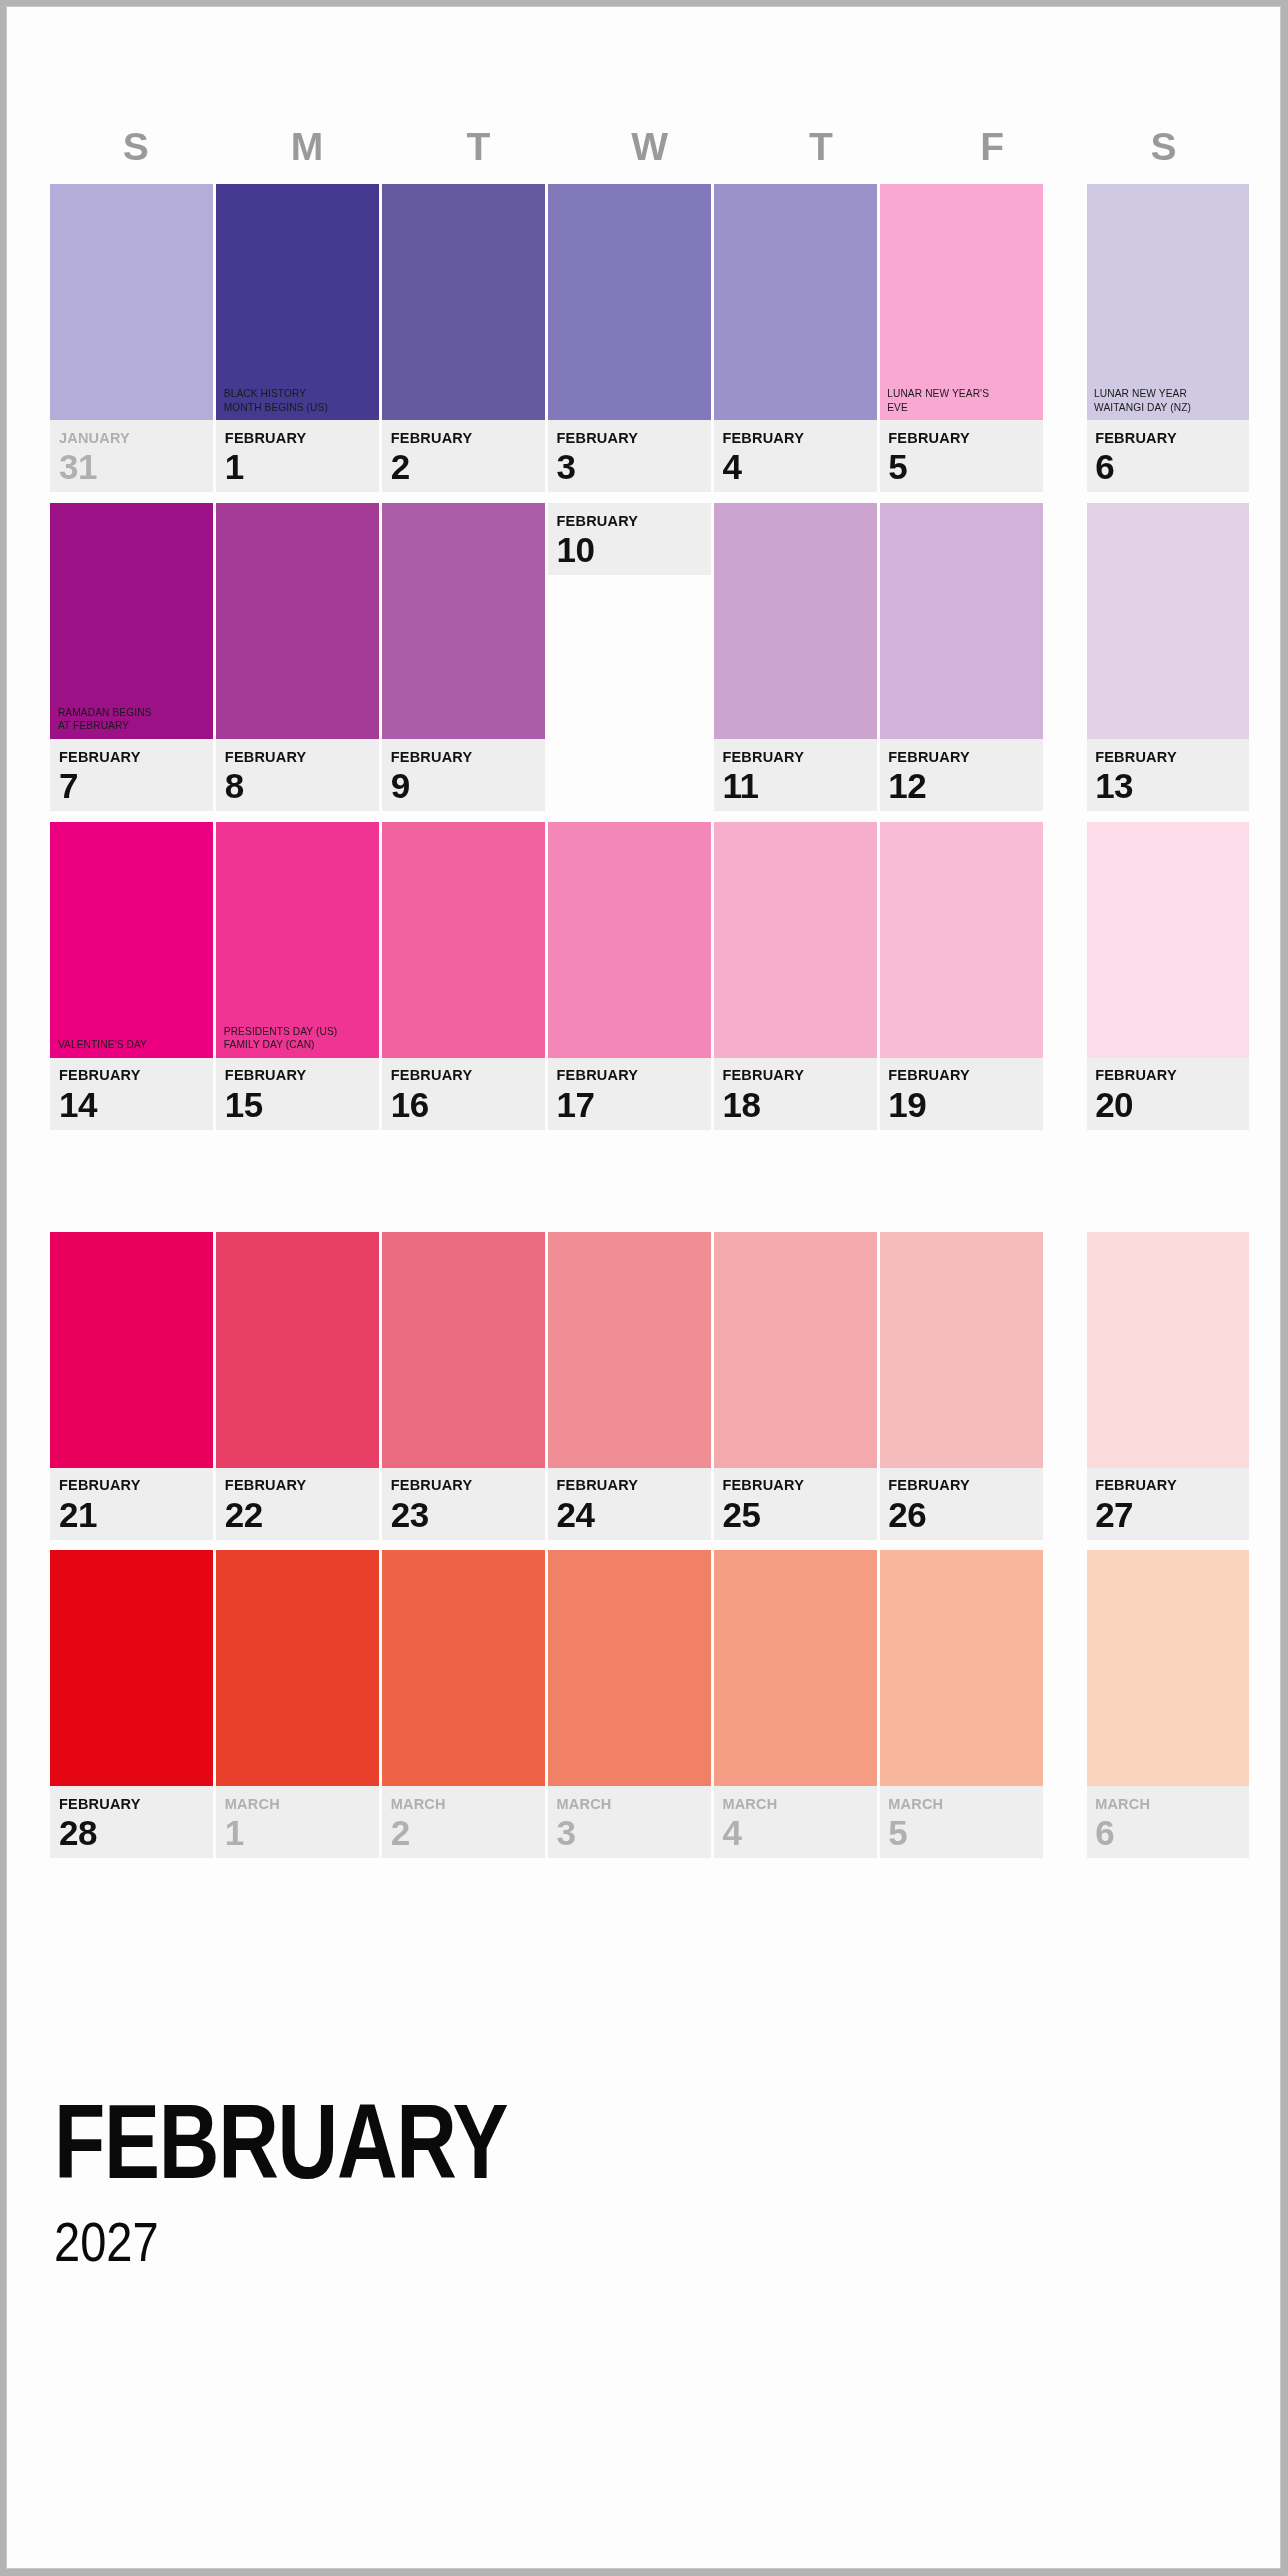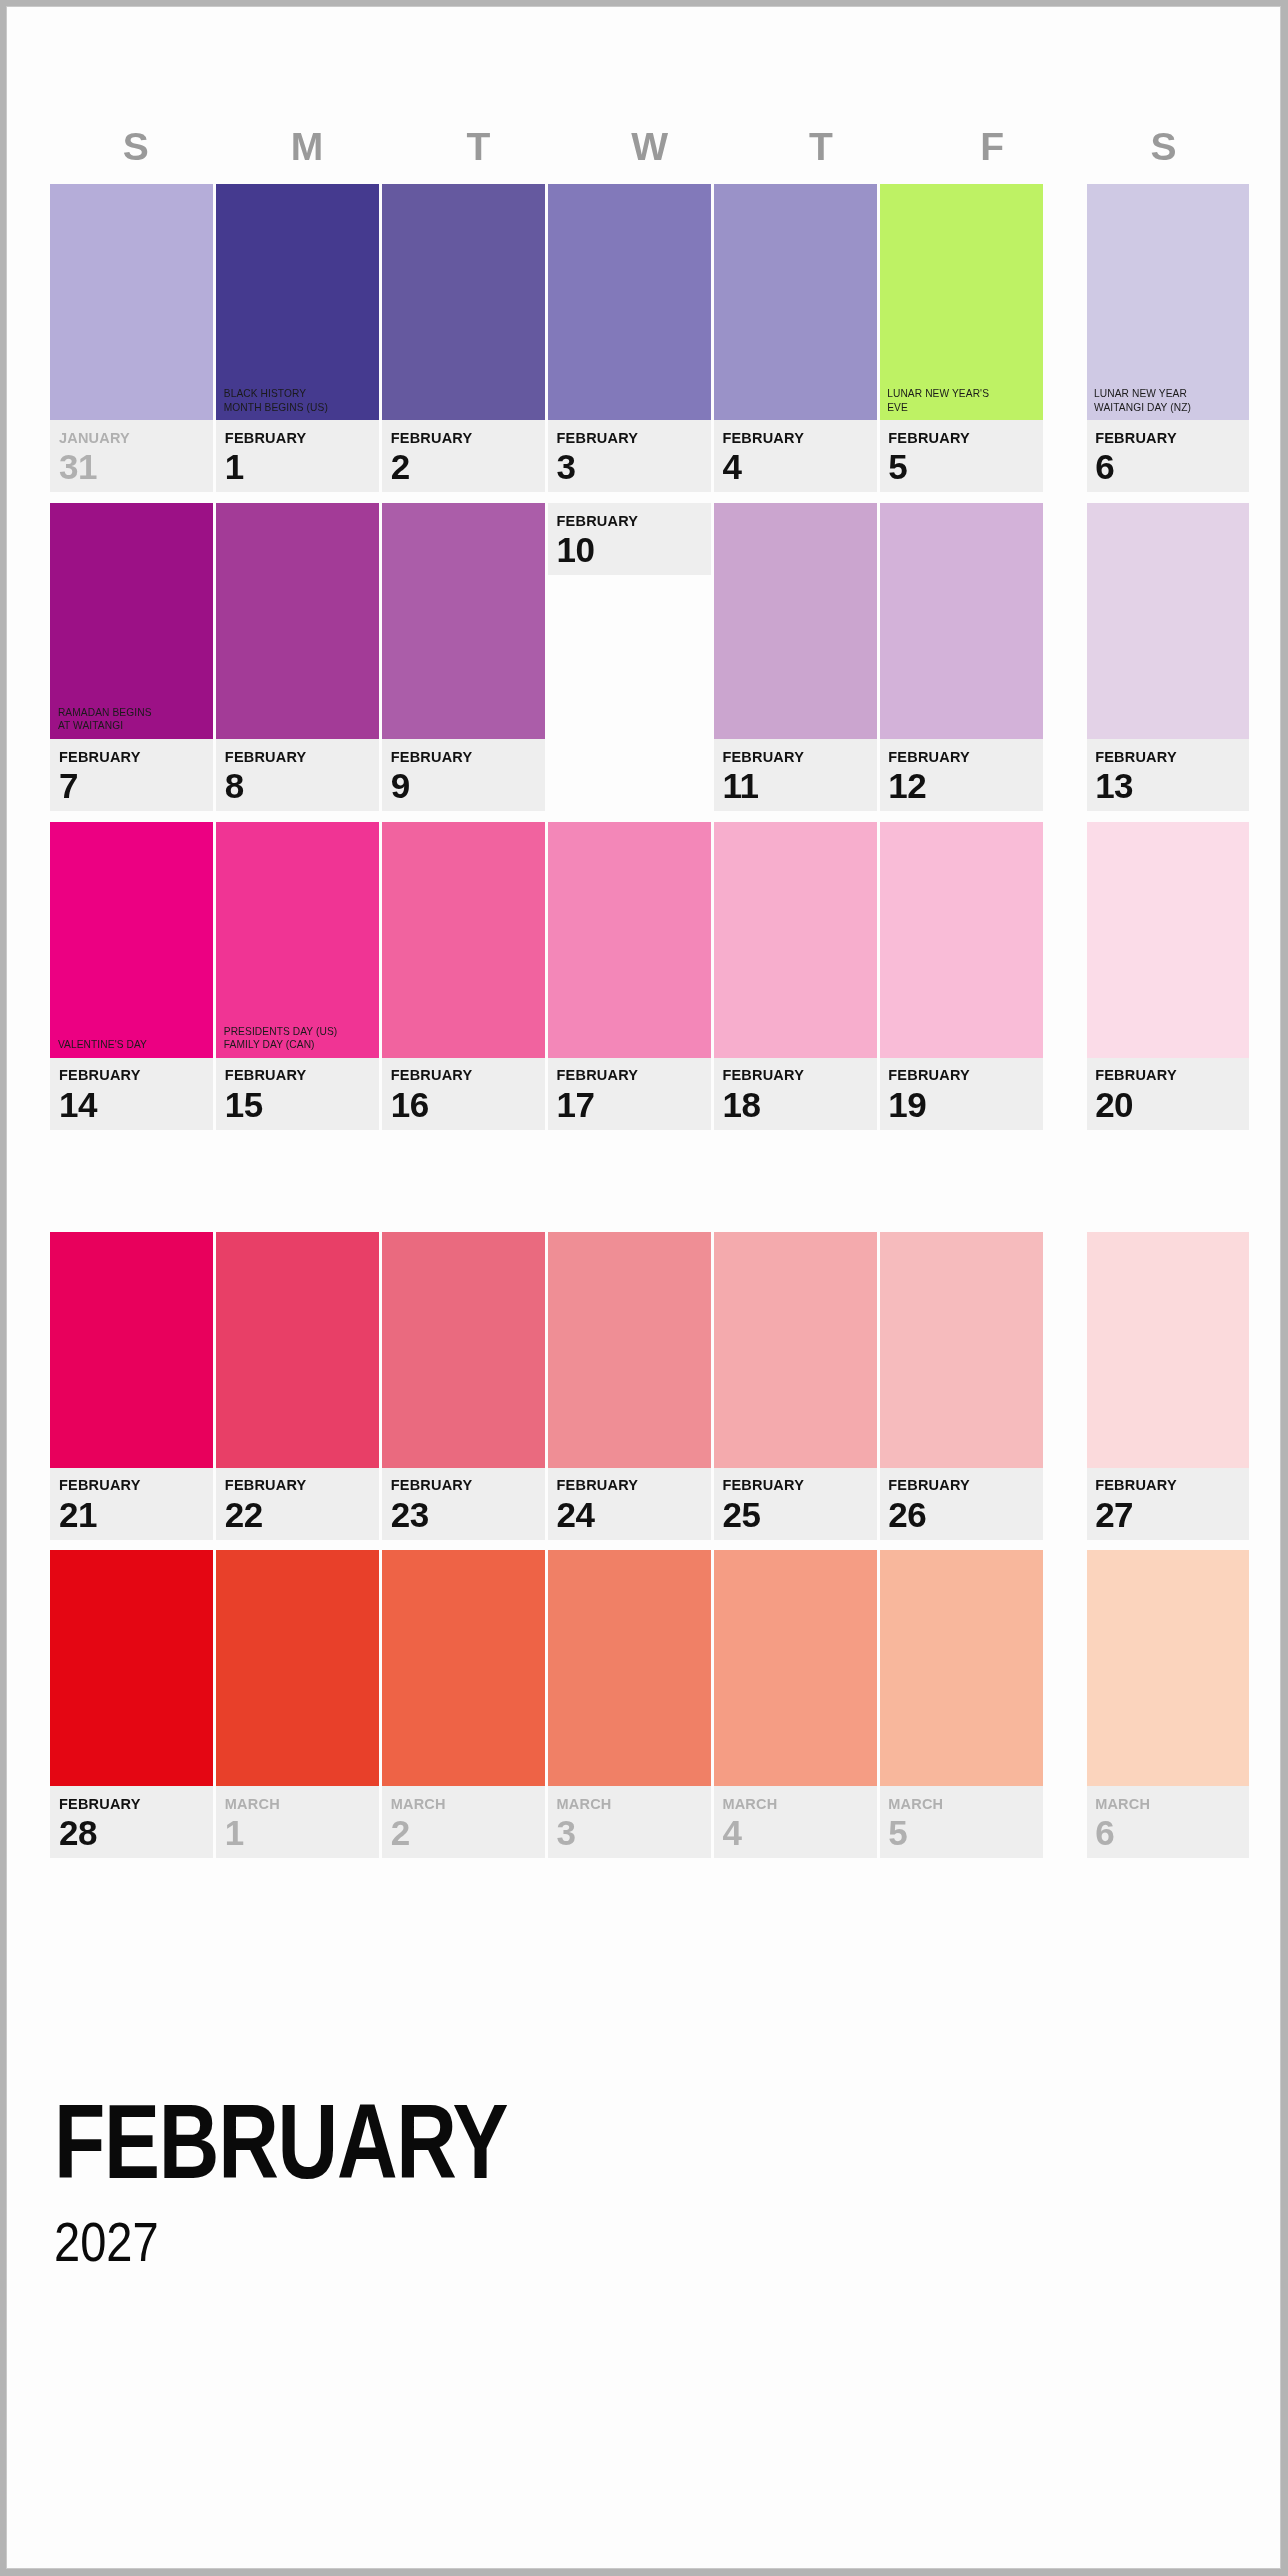--- a/index.html
+++ b/index.html
@@ -206,21 +206,21 @@
         <div class="day">
           <div class="swatch" style="background: rgb(154, 146, 200);">
             <div class="events"></div>
           </div>
           <div class="datebar">
             <div class="month-label">FEBRUARY</div>
             <div class="day-number">4</div>
           </div>
         </div>
         <div class="day">
-          <div class="swatch" style="background: #bef264;">
+          <div class="swatch" style="background: #f9a8d4;">
             <div class="events">
               <span class="ev-line">LUNAR NEW YEAR'S</span>
               <span class="ev-line">EVE</span>
             </div>
           </div>
           <div class="datebar">
             <div class="month-label">FEBRUARY</div>
             <div class="day-number">5</div>
           </div>
         </div>
@@ -235,21 +235,21 @@
             <div class="month-label">FEBRUARY</div>
             <div class="day-number">6</div>
           </div>
         </div>
       </div>
       <div class="week">
         <div class="day">
           <div class="swatch" style="background: rgb(156, 17, 134);">
             <div class="events">
               <span class="ev-line">RAMADAN BEGINS</span>
-              <span class="ev-line">AT WAITANGI</span>
+              <span class="ev-line">AT FEBRUARY</span>
             </div>
           </div>
           <div class="datebar">
             <div class="month-label">FEBRUARY</div>
             <div class="day-number">7</div>
           </div>
         </div>
         <div class="day">
           <div class="swatch" style="background: rgb(163, 59, 151);">
             <div class="events"></div>

